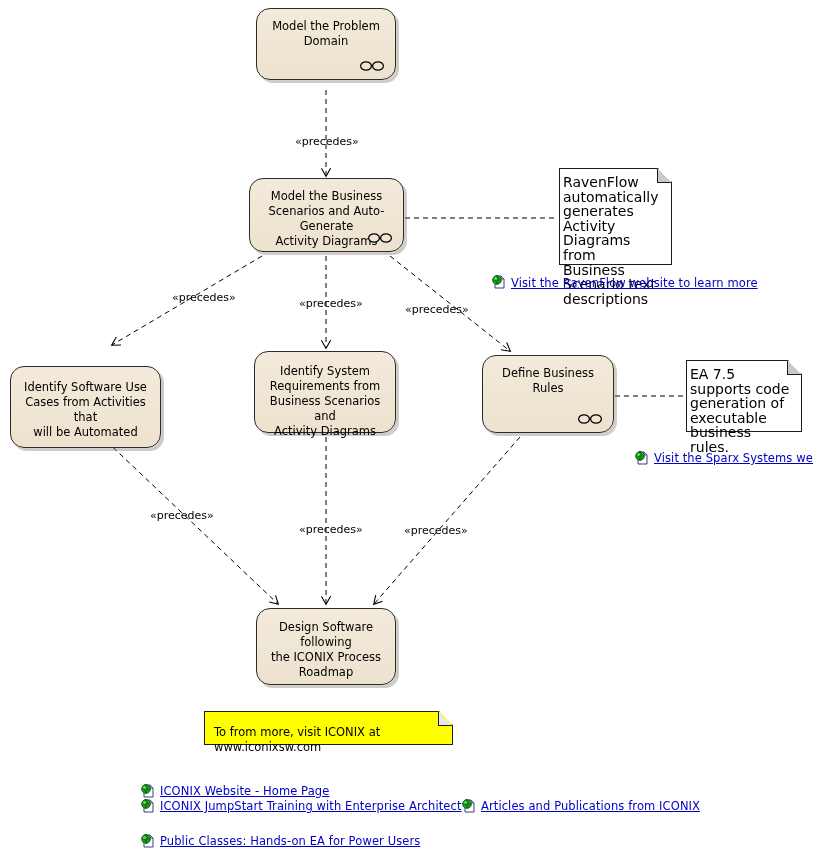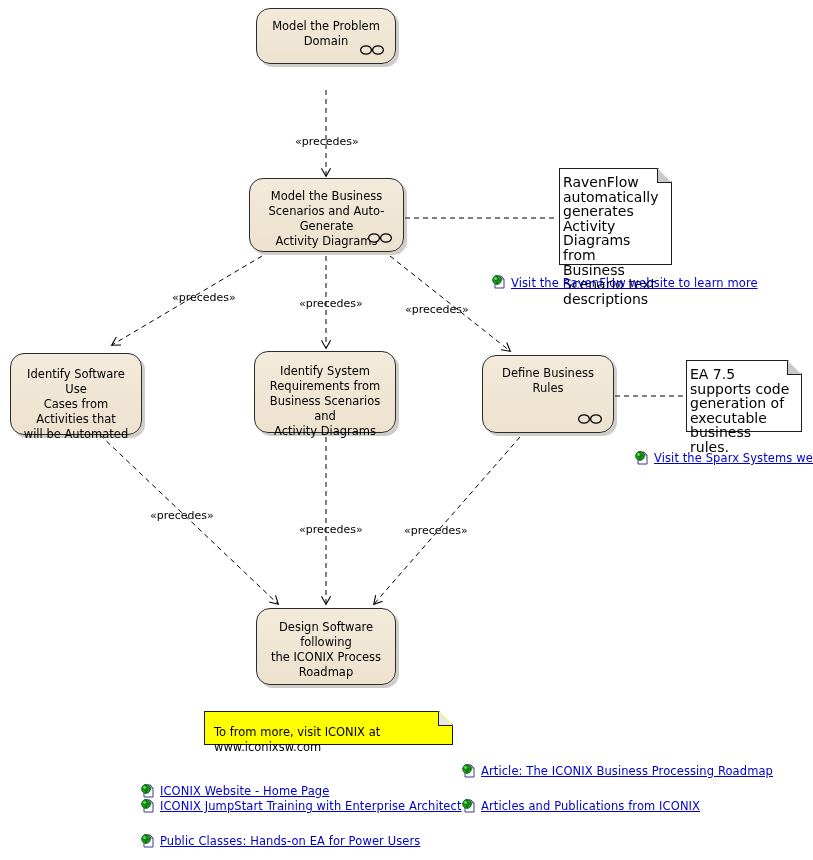--- a/index.html
+++ b/index.html
@@ -172,42 +172,42 @@
   </svg>
 
   <div class="edge-label" style="left:295px; top:135px;">«precedes»</div>
   <div class="edge-label" style="left:172px; top:291px;">«precedes»</div>
   <div class="edge-label" style="left:299px; top:297px;">«precedes»</div>
   <div class="edge-label" style="left:405px; top:303px;">«precedes»</div>
   <div class="edge-label" style="left:150px; top:509px;">«precedes»</div>
   <div class="edge-label" style="left:299px; top:523px;">«precedes»</div>
   <div class="edge-label" style="left:404px; top:524px;">«precedes»</div>
 
-  <div class="node" style="left:256px; top:8px; width:140px; height:56px;">
+  <div class="node" style="left:256px; top:8px; width:140px; height:72px;">
     <div class="node-text">Model the Problem
 Domain</div>
     <svg class="proc-icon" viewBox="0 0 26 12">
       <line x1="7" y1="6" x2="19" y2="6" stroke="#000" stroke-width="1.6"></line>
       <ellipse cx="7" cy="6" rx="5.4" ry="4.2" fill="#EFE5D3" stroke="#000" stroke-width="1.2"></ellipse>
       <ellipse cx="19" cy="6" rx="5.4" ry="4.2" fill="#EFE5D3" stroke="#000" stroke-width="1.2"></ellipse>
     </svg>
   </div>
 
   <div class="node" style="left:249px; top:178px; width:155px; height:74px;">
     <div class="node-text">Model the Business
 Scenarios and Auto-Generate
 Activity Diagrams</div>
     <svg class="proc-icon" viewBox="0 0 26 12">
       <line x1="7" y1="6" x2="19" y2="6" stroke="#000" stroke-width="1.6"></line>
       <ellipse cx="7" cy="6" rx="5.4" ry="4.2" fill="#EFE5D3" stroke="#000" stroke-width="1.2"></ellipse>
       <ellipse cx="19" cy="6" rx="5.4" ry="4.2" fill="#EFE5D3" stroke="#000" stroke-width="1.2"></ellipse>
     </svg>
   </div>
 
-  <div class="node" style="left:10px; top:353px; width:132px; height:82px;">
+  <div class="node" style="left:10px; top:366px; width:151px; height:82px;">
     <div class="node-text" style="top:13px;">Identify Software Use
 Cases from Activities that
 will be Automated</div>
   </div>
 
   <div class="node" style="left:482px; top:355px; width:132px; height:78px;">
     <div class="node-text">Define Business Rules</div>
     <svg class="proc-icon" viewBox="0 0 26 12">
       <line x1="7" y1="6" x2="19" y2="6" stroke="#000" stroke-width="1.6"></line>
       <ellipse cx="7" cy="6" rx="5.4" ry="4.2" fill="#EFE5D3" stroke="#000" stroke-width="1.2"></ellipse>
@@ -302,30 +302,20 @@
     <svg class="link-icon" viewBox="0 0 16 16">
       <path d="M4 2 h6 l3 3 v9 H4 Z" fill="#ffffff" stroke="#3a3a8a" stroke-width="1"></path>
       <path d="M10 2 v3 h3 Z" fill="#d8d8e8" stroke="#3a3a8a" stroke-width="0.8"></path>
       <circle cx="6" cy="6" r="4.4" fill="#17a317" stroke="#0b5f0b" stroke-width="0.8"></circle>
       <path d="M1.8 6 h8.4 M6 1.6 q2.6 4.4 0 8.8 M6 1.6 q-2.6 4.4 0 8.8" fill="none" stroke="#0b5f0b" stroke-width="0.7"></path>
       <circle cx="4.6" cy="4.4" r="1.5" fill="#6fe06f" opacity="0.85"></circle>
     </svg>
     <span class="link-label">Public Classes: Hands-on EA for Power Users</span>
   </div>
 
-  <div class="link-row" style="left:461px; top:763px;">
-    <svg class="link-icon" viewBox="0 0 16 16">
-      <path d="M4 2 h6 l3 3 v9 H4 Z" fill="#ffffff" stroke="#3a3a8a" stroke-width="1"></path>
-      <path d="M10 2 v3 h3 Z" fill="#d8d8e8" stroke="#3a3a8a" stroke-width="0.8"></path>
-      <circle cx="6" cy="6" r="4.4" fill="#17a317" stroke="#0b5f0b" stroke-width="0.8"></circle>
-      <path d="M1.8 6 h8.4 M6 1.6 q2.6 4.4 0 8.8 M6 1.6 q-2.6 4.4 0 8.8" fill="none" stroke="#0b5f0b" stroke-width="0.7"></path>
-      <circle cx="4.6" cy="4.4" r="1.5" fill="#6fe06f" opacity="0.85"></circle>
-    </svg>
-    <span class="link-label">Article: The ICONIX Business Processing Roadmap</span>
-  </div>
 
   <div class="link-row" style="left:461px; top:798px;">
     <svg class="link-icon" viewBox="0 0 16 16">
       <path d="M4 2 h6 l3 3 v9 H4 Z" fill="#ffffff" stroke="#3a3a8a" stroke-width="1"></path>
       <path d="M10 2 v3 h3 Z" fill="#d8d8e8" stroke="#3a3a8a" stroke-width="0.8"></path>
       <circle cx="6" cy="6" r="4.4" fill="#17a317" stroke="#0b5f0b" stroke-width="0.8"></circle>
       <path d="M1.8 6 h8.4 M6 1.6 q2.6 4.4 0 8.8 M6 1.6 q-2.6 4.4 0 8.8" fill="none" stroke="#0b5f0b" stroke-width="0.7"></path>
       <circle cx="4.6" cy="4.4" r="1.5" fill="#6fe06f" opacity="0.85"></circle>
     </svg>
     <span class="link-label">Articles and Publications from ICONIX</span>

